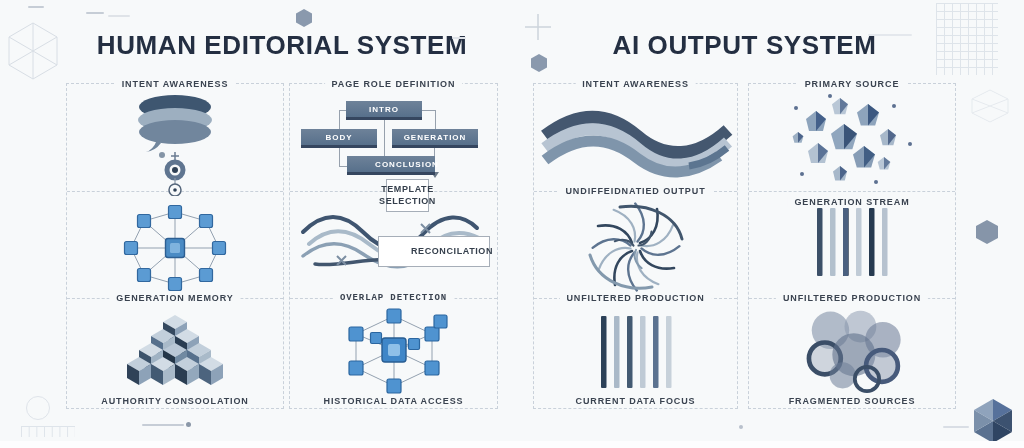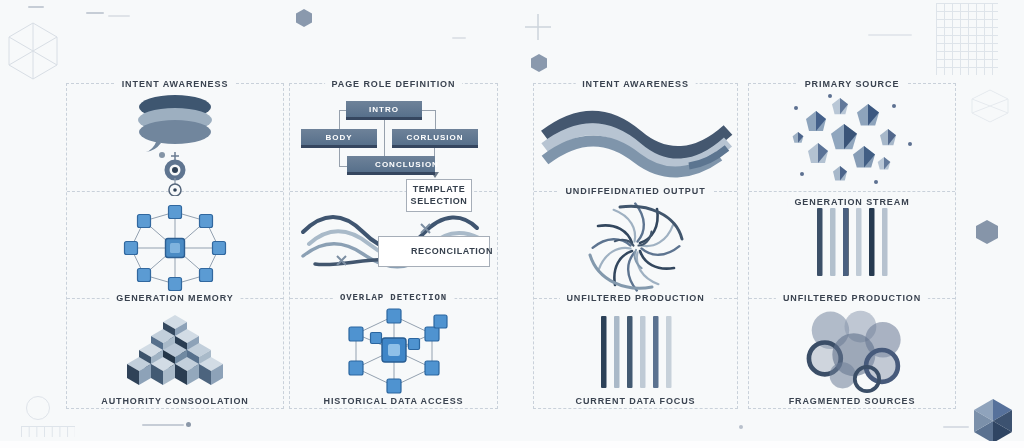--- a/index.html
+++ b/index.html
@@ -27,20 +27,22 @@
   .deco-dash{position:absolute;height:2px;background:#c6cdd6;border-radius:1px;}
   .deco-dot{position:absolute;border-radius:50%;background:#8b98a8;}
   .deco-circle{position:absolute;border:1.5px solid #dfe4ea;border-radius:50%;}
   svg{display:block;}
 </style>
 </head>
 <body>
 
 <div class="stage">
 
+  <div class="title" style="left:66px;width:432px;">HUMAN EDITORIAL SYSTEM</div>
+  <div class="title" style="left:533px;width:423px;">AI OUTPUT SYSTEM</div>
 
   <div class="col" style="left:66px;width:218px;">
     <div class="divider" style="top:107px;"></div>
     <div class="divider" style="top:214px;"></div>
     <span class="plabel" style="top:0;">INTENT AWARENESS</span>
     <span class="plabel" style="top:214px;">GENERATION MEMORY</span>
     <span class="plabel" style="top:317px;">AUTHORITY CONSOOLATION</span>
 
     <div class="icon" style="top:8px;margin-left:-50px;">
       <svg width="100" height="104" viewBox="0 0 100 104">
@@ -147,23 +149,23 @@
       <div class="cline" style="left:49px;top:26px;width:1px;height:19px;"></div>
       <div class="cline" style="left:132px;top:26px;width:13px;height:1px;"></div>
       <div class="cline" style="left:145px;top:26px;width:1px;height:19px;"></div>
       <div class="cline" style="left:94px;top:36px;width:1px;height:36px;"></div>
       <div class="cline" style="left:49px;top:64px;width:1px;height:18px;"></div>
       <div class="cline" style="left:49px;top:82px;width:8px;height:1px;"></div>
       <div class="cline" style="left:144px;top:64px;width:1px;height:26px;"></div>
       <div class="arrow-down" style="left:141px;top:88px;"></div>
       <div class="fbox" style="left:56px;top:17px;width:76px;height:19px;">INTRO</div>
       <div class="fbox" style="left:11px;top:45px;width:76px;height:19px;text-align:right;">BODY</div>
-      <div class="fbox" style="left:102px;top:45px;width:86px;height:19px;">CORLUSION</div>
+      <div class="fbox" style="left:102px;top:45px;width:86px;height:19px;">GENERATION</div>
       <div class="fbox" style="left:57px;top:72px;width:88px;height:19px;padding-left:32px;">CONCLUSION</div>
-      <div class="wbox" style="left:116px;top:95px;width:66px;height:33px;padding:2px;">TEMPLATE SELECTION</div>
+      <div class="wbox" style="left:96px;top:95px;width:43px;height:33px;padding:2px;">TEMPLATE SELECTION</div>
     </div>
 
     <div class="icon" style="top:122px;margin-left:-99px;">
       <svg width="190" height="74" viewBox="0 0 190 74">
         <path d="M8,26 C28,6 48,6 68,26 S108,50 128,28 S168,8 182,22" stroke="#3f5570" stroke-width="4" fill="none" stroke-linecap="round"></path>
         <path d="M14,38 C34,20 54,22 74,38 S114,58 134,40 S172,26 184,32" stroke="#a9bac9" stroke-width="4" fill="none" stroke-linecap="round"></path>
         <path d="M8,50 C28,34 48,34 68,48 S108,66 128,52 S164,38 178,44" stroke="#8ba0b4" stroke-width="3.5" fill="none" stroke-linecap="round"></path>
         <path d="M20,58 C48,62 86,46 120,58" stroke="#42566e" stroke-width="3.5" fill="none" stroke-linecap="round"></path>
         <path d="M126,18 l9,9 M135,18 l-9,9" stroke="#7c8ea2" stroke-width="2"></path>
         <path d="M42,50 l9,9 M51,50 l-9,9" stroke="#7c8ea2" stroke-width="2"></path>

